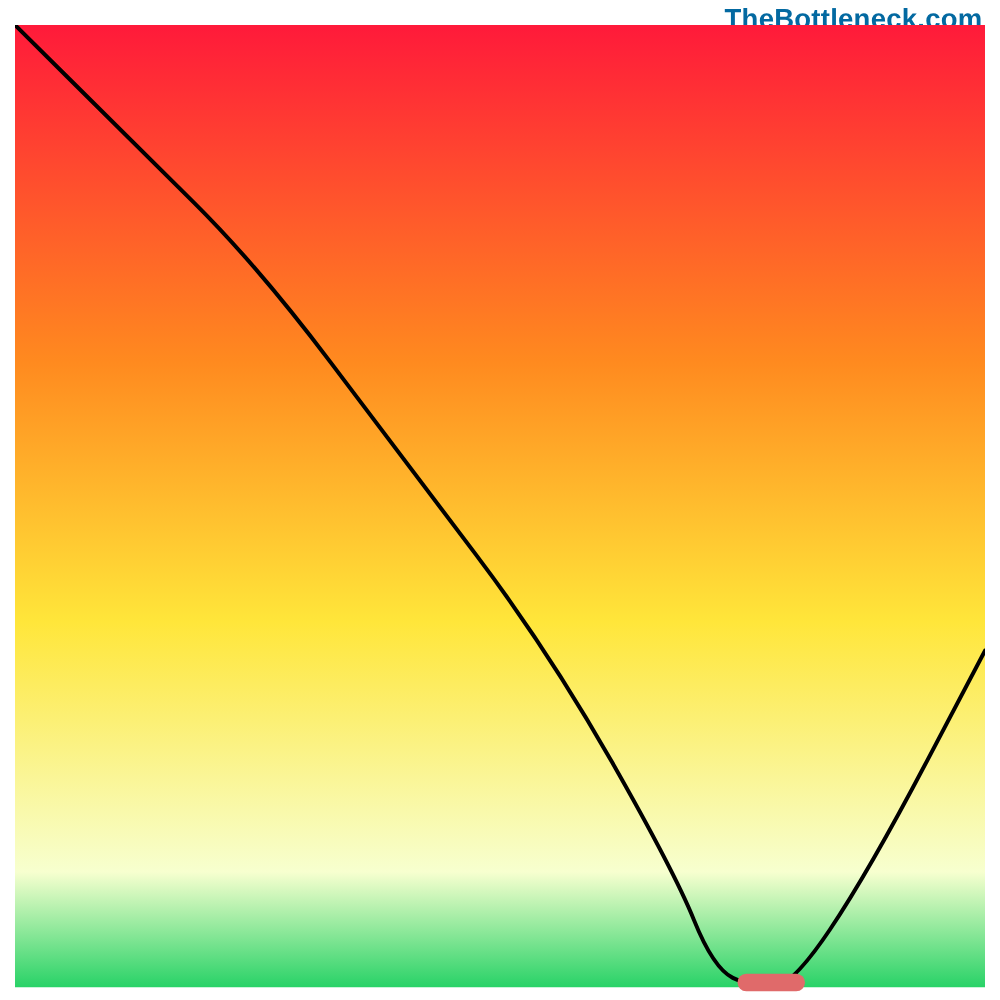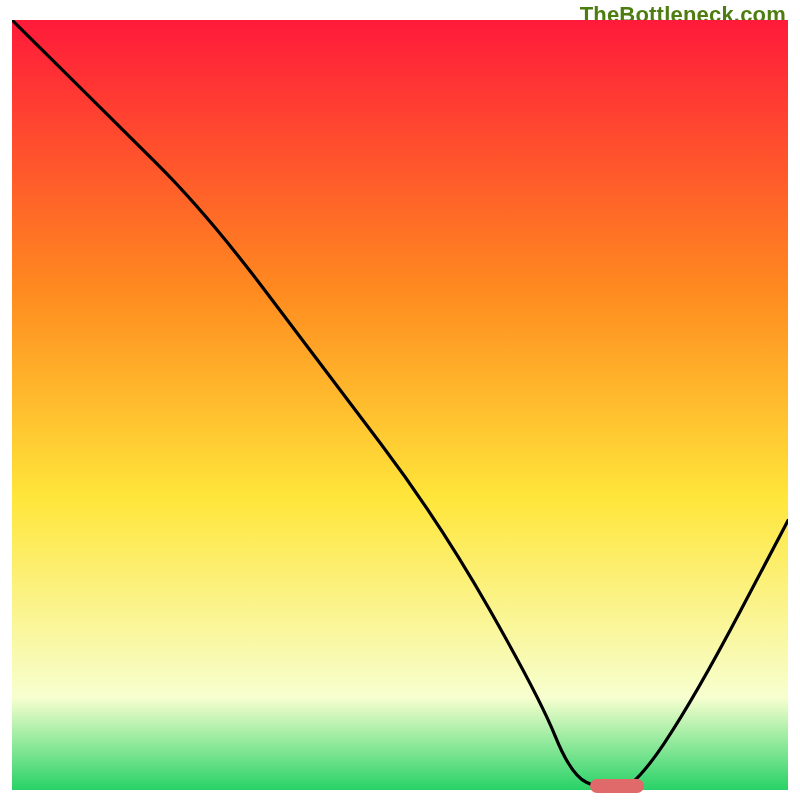--- a/index.html
+++ b/index.html
@@ -29,21 +29,21 @@
     width: 100%;
     height: 100%;
   }
   .watermark {
     position: absolute;
     top: 2px;
     right: 14px;
     font-family: Arial, Helvetica, sans-serif;
     font-size: 22px;
     font-weight: 600;
-    color: #4d7c0f;
+    color: #0369a1;
     letter-spacing: 0.2px;
   }
   .curve-svg {
     position: absolute;
     left: 0;
     top: 0;
     width: 100%;
     height: 100%;
   }
   .marker {

